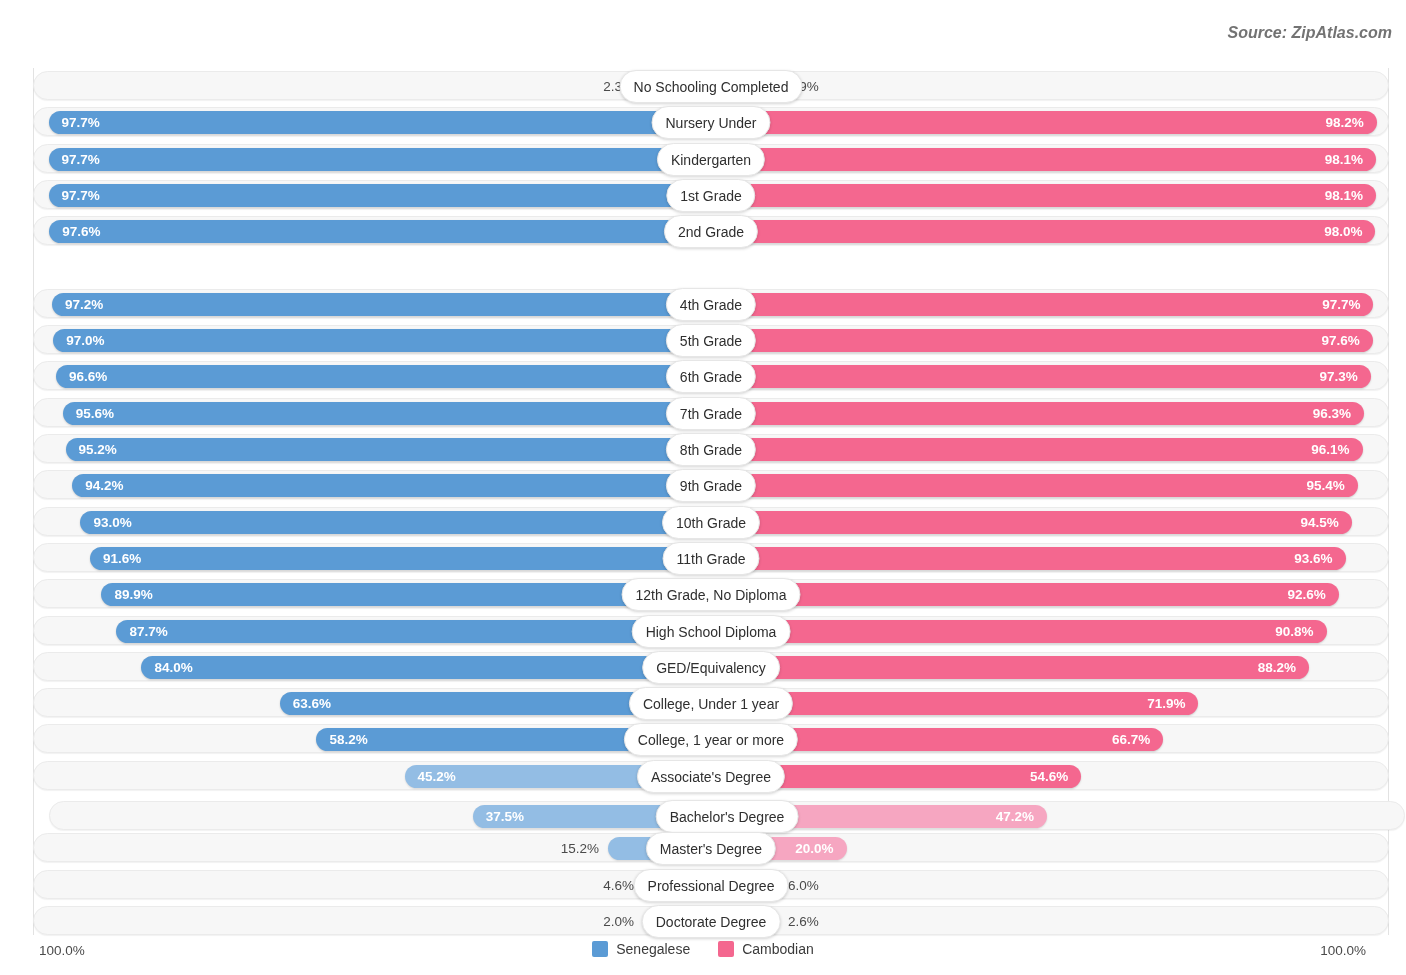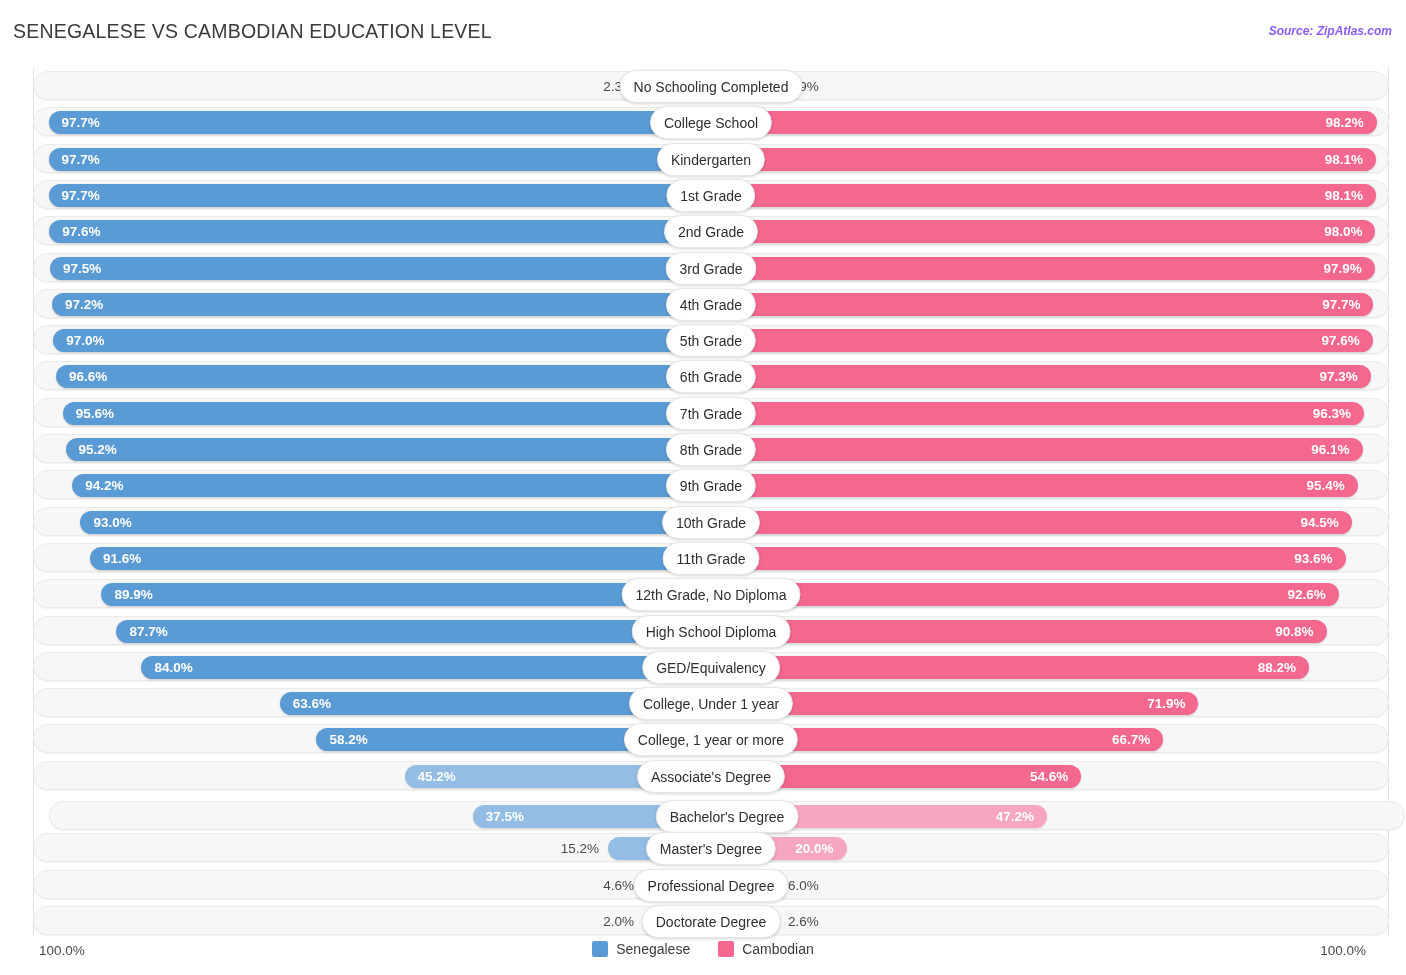--- a/index.html
+++ b/index.html
@@ -13,22 +13,22 @@
 
   
   .header { position: absolute; left: 0; top: 0; width: 1406px; height: 58px; }
   .chart-title {
     position: absolute; left: 13px; top: 20px;
     font-size: 19.5px; color: #3b3b3b; letter-spacing: .2px;
     white-space: nowrap;
   }
   .chart-source {
     position: absolute; right: 14px; top: 24px;
-    font-size: 12px; font-style: italic; font-weight: bold;
-    color: #8b5cf6; white-space: nowrap;
+    font-size: 16px; font-style: italic; font-weight: bold;
+    color: #737373; white-space: nowrap;
   }
 
   
   .plot { position: absolute; left: 33px; top: 68px; width: 1356px; height: 867px; }
 
   .axis-line { position: absolute; top: 0; width: 1px; height: 867px; background: #e2e2e2; }
   .axis-left  { left: 0; }
   .axis-right { left: 1355px; }
 
   .row {
@@ -92,21 +92,20 @@
   .legend-item { display: flex; align-items: center; gap: 8px; }
   .legend-swatch { width: 16px; height: 16px; border-radius: 2px; display: block; }
   .legend-text { font-size: 14px; color: #3b3b3b; white-space: nowrap; }
 </style>
 </head>
 <body>
 
 <div id="chart-root">
 
   <div class="header">
-    <div class="chart-title">SENEGALESE VS CAMBODIAN EDUCATION LEVEL</div>
     <div class="chart-source">Source: ZipAtlas.com</div>
   </div>
 
   <div class="plot" id="plot">
     <div class="axis-line axis-left"></div>
     <div class="axis-line axis-right"></div>
   <div class="row" style="top: 3px;">
         <div class="row-inner">
           <div class="bar bar-left blue-lite" style="width: 68px;"></div>
           <div class="val val-out val-left" style="right: 754px; left: auto;">2.3%</div>
@@ -114,21 +113,21 @@
           <div class="val val-out val-right" style="left: 754px; right: auto;">1.9%</div>
           <div class="pill">No Schooling Completed</div>
         </div>
       </div>
       <div class="row" style="top: 39.3px;">
         <div class="row-inner">
           <div class="bar bar-left blue" style="width: 662.406px;"></div>
           <div class="val val-in val-left" style="left: 27.594px;">97.7%</div>
           <div class="bar bar-right pink" style="width: 665.796px;"></div>
           <div class="val val-in val-right" style="right: 24.204px;">98.2%</div>
-          <div class="pill">College School</div>
+          <div class="pill">Nursery Under</div>
         </div>
       </div>
       <div class="row" style="top: 75.6px;">
         <div class="row-inner">
           <div class="bar bar-left blue" style="width: 662.406px;"></div>
           <div class="val val-in val-left" style="left: 27.594px;">97.7%</div>
           <div class="bar bar-right pink" style="width: 665.118px;"></div>
           <div class="val val-in val-right" style="right: 24.882px;">98.1%</div>
           <div class="pill">Kindergarten</div>
         </div>
@@ -142,29 +141,20 @@
           <div class="pill">1st Grade</div>
         </div>
       </div>
       <div class="row" style="top: 148.2px;">
         <div class="row-inner">
           <div class="bar bar-left blue" style="width: 661.728px;"></div>
           <div class="val val-in val-left" style="left: 28.272px;">97.6%</div>
           <div class="bar bar-right pink" style="width: 664.44px;"></div>
           <div class="val val-in val-right" style="right: 25.56px;">98.0%</div>
           <div class="pill">2nd Grade</div>
-        </div>
-      </div>
-      <div class="row" style="top: 184.5px;">
-        <div class="row-inner">
-          <div class="bar bar-left blue" style="width: 661.05px;"></div>
-          <div class="val val-in val-left" style="left: 28.95px;">97.5%</div>
-          <div class="bar bar-right pink" style="width: 663.762px;"></div>
-          <div class="val val-in val-right" style="right: 26.238px;">97.9%</div>
-          <div class="pill">3rd Grade</div>
         </div>
       </div>
       <div class="row" style="top: 220.8px;">
         <div class="row-inner">
           <div class="bar bar-left blue" style="width: 659.016px;"></div>
           <div class="val val-in val-left" style="left: 30.984px;">97.2%</div>
           <div class="bar bar-right pink" style="width: 662.406px;"></div>
           <div class="val val-in val-right" style="right: 27.594px;">97.7%</div>
           <div class="pill">4th Grade</div>
         </div>

